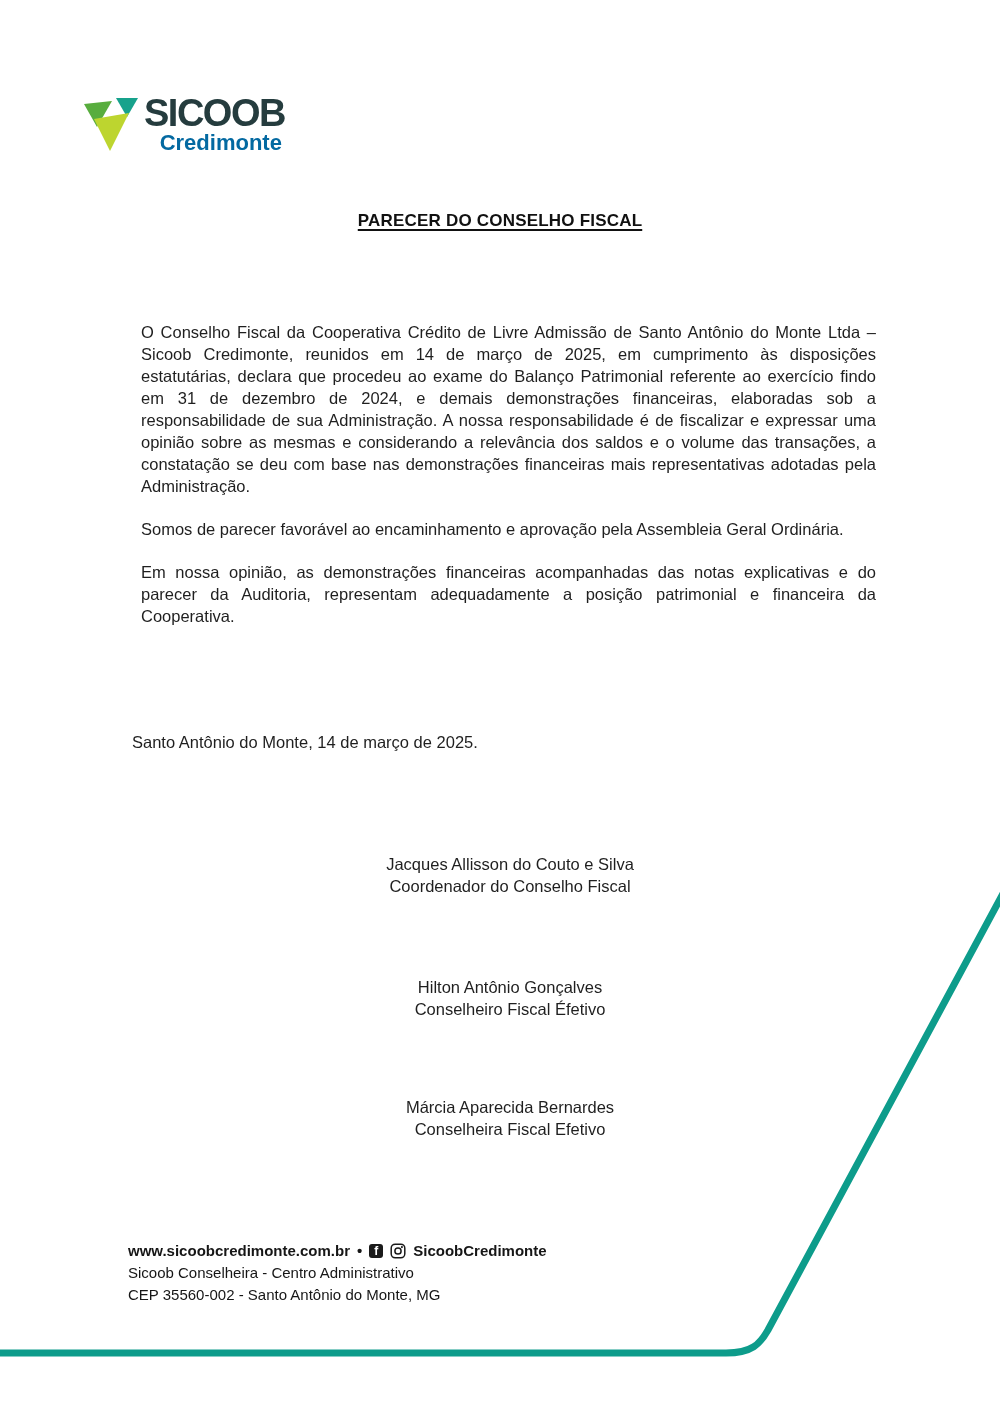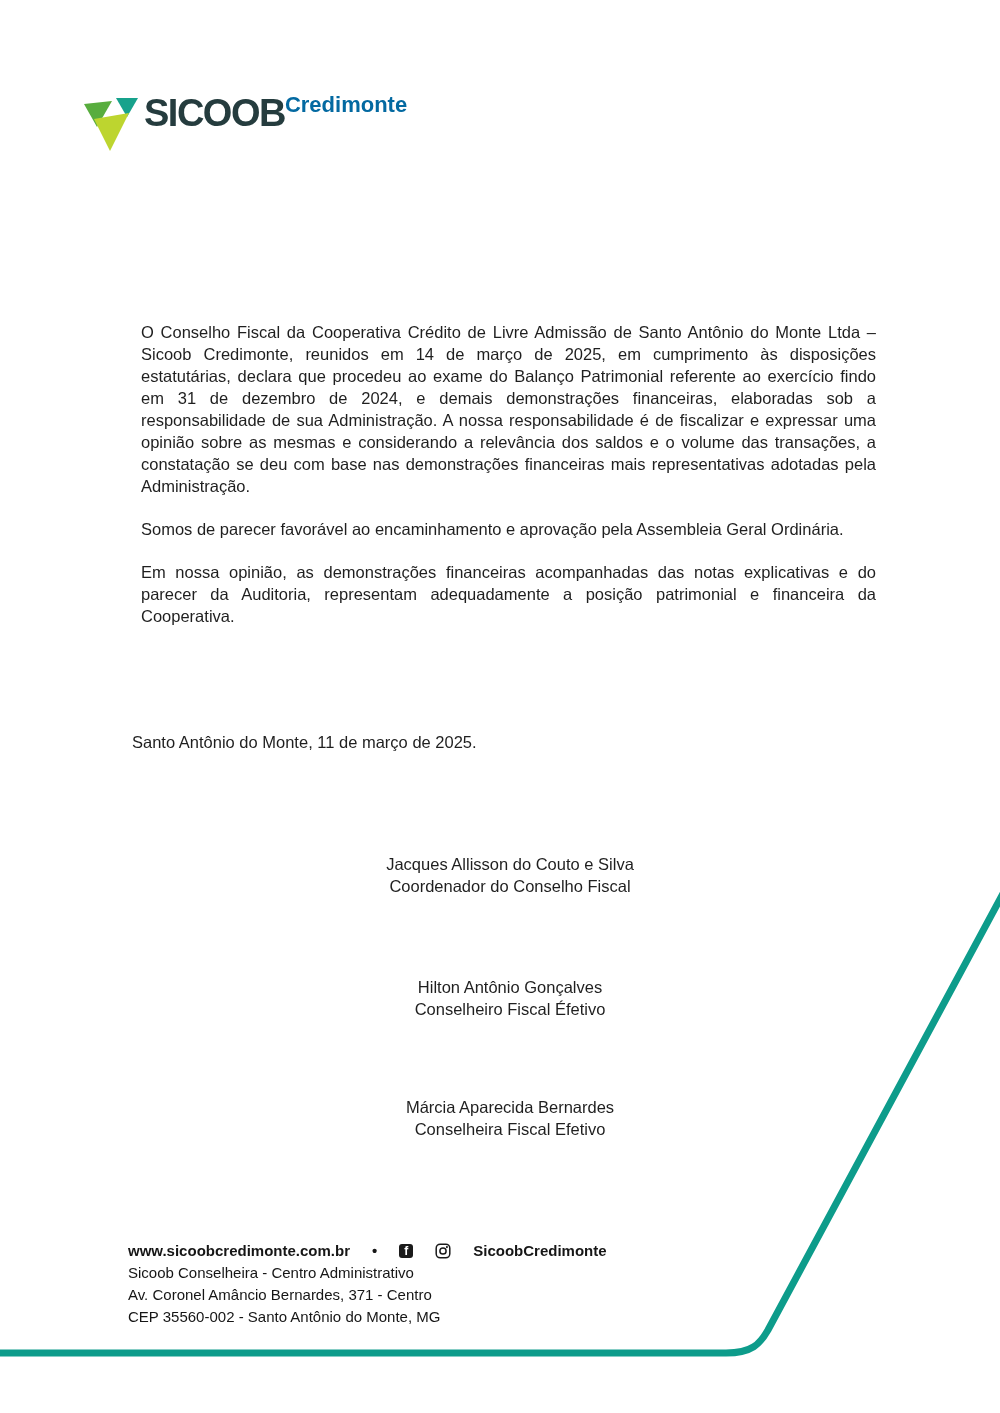--- a/index.html
+++ b/index.html
@@ -8,21 +8,21 @@
     width:1000px;height:1413px;
     margin:0 auto;
     background:#ffffff;
     overflow:hidden;
     font-family:"Liberation Sans", sans-serif;
     color:#1f1f1f;
   }
   
   .logo{position:absolute;left:84px;top:94px;display:flex;align-items:flex-start;gap:6px;}
   .logo-mark{display:block;margin-top:3px;}
-  .logo-text{display:flex;flex-direction:row;}
+  .logo-text{display:flex;flex-direction:column;}
   .brand{
     font-size:38px;font-weight:bold;letter-spacing:-1.5px;line-height:38px;
     color:#253c3e;
   }
   .subbrand{
     font-size:22px;font-weight:bold;line-height:24px;text-align:right;
     color:#0369a1;padding-right:3px;margin-top:-1px;
   }
   
   .doc-title{
@@ -49,21 +49,21 @@
   }
   .sig-1{top:853px;}
   .sig-2{top:976px;}
   .sig-3{top:1096px;}
   
   .footer{
     position:absolute;left:128px;top:1240px;
     font-size:15px;line-height:22px;color:#161616;
   }
   .footer-bold{font-weight:bold;}
-  .footer-social-line{display:flex;align-items:center;gap:22px;}
+  .footer-social-line{display:flex;align-items:center;gap:7px;}
   .bullet{font-size:15px;}
   .fb-icon{
     display:inline-flex;align-items:center;justify-content:center;
     width:14px;height:14px;border-radius:3px;background:#1a1a1a;
     color:#fff;font-size:12px;font-weight:bold;line-height:14px;
   }
   .ig-icon{display:inline-block;}
   
   .decor{position:absolute;left:0;top:0;width:1000px;height:1413px;pointer-events:none;}
 </style>
@@ -77,28 +77,29 @@
       <polygon points="0,6 28,3 13,29" fill="#58ad3e"></polygon>
       <polygon points="32,0 54,0 43,19" fill="#17a28c"></polygon>
       <polygon points="10,21 45,15 26,53" fill="#bdd52f"></polygon>
     </svg>
     <div class="logo-text">
       <div class="brand">SICOOB</div>
       <div class="subbrand">Credimonte</div>
     </div>
   </div>
 
+  <div class="doc-title">PARECER DO CONSELHO FISCAL</div>
 
   <div class="body-col">
     <p>O Conselho Fiscal da Cooperativa Crédito de Livre Admissão de Santo Antônio do Monte Ltda – Sicoob Credimonte, reunidos em 14 de março de 2025, em cumprimento às disposições estatutárias, declara que procedeu ao exame do Balanço Patrimonial referente ao exercício findo em 31 de dezembro de 2024, e demais demonstrações financeiras, elaboradas sob a responsabilidade de sua Administração. A nossa responsabilidade é de fiscalizar e expressar uma opinião sobre as mesmas e considerando a relevância dos saldos e o volume das transações, a constatação se deu com base nas demonstrações financeiras mais representativas adotadas pela Administração.</p>
     <p>Somos de parecer favorável ao encaminhamento e aprovação pela Assembleia Geral Ordinária.</p>
     <p>Em nossa opinião, as demonstrações financeiras acompanhadas das notas explicativas e do parecer da Auditoria, representam adequadamente a posição patrimonial e financeira da Cooperativa.</p>
   </div>
 
-  <div class="date-line">Santo Antônio do Monte, 11 de março de 2025.</div>
+  <div class="date-line">Santo Antônio do Monte, 14 de março de 2025.</div>
 
   <div class="sig sig-1">
     <div>Jacques Allisson do Couto e Silva</div>
     <div>Coordenador do Conselho Fiscal</div>
   </div>
   <div class="sig sig-2">
     <div>Hilton Antônio Gonçalves</div>
     <div>Conselheiro Fiscal Éfetivo</div>
   </div>
   <div class="sig sig-3">
@@ -112,21 +113,20 @@
       <span class="bullet">•</span>
       <span class="fb-icon">f</span>
       <svg class="ig-icon" width="16" height="16" viewBox="0 0 16 16" aria-hidden="true">
         <rect x="1.2" y="1.2" width="13.6" height="13.6" rx="4" fill="none" stroke="#1a1a1a" stroke-width="1.5"></rect>
         <circle cx="8" cy="8" r="3.1" fill="none" stroke="#1a1a1a" stroke-width="1.5"></circle>
         <circle cx="11.9" cy="4.1" r="1.05" fill="#1a1a1a"></circle>
       </svg>
       <span>SicoobCredimonte</span>
     </div>
     <div>Sicoob Conselheira - Centro Administrativo</div>
-    <div>Av. Coronel Amâncio Bernardes, 371 - Centro</div>
     <div>CEP 35560-002 - Santo Antônio do Monte, MG</div>
   </div>
 
   <svg class="decor" viewBox="0 0 1000 1413" preserveAspectRatio="none" aria-hidden="true">
     <path d="M -8 1353 L 726 1353 C 752 1353 760 1344 768 1330 L 1006 888" fill="none" stroke-width="7" stroke-linecap="round" stroke="#0d9c8b"></path>
   </svg>
 
 </div>
 
 </body></html>

